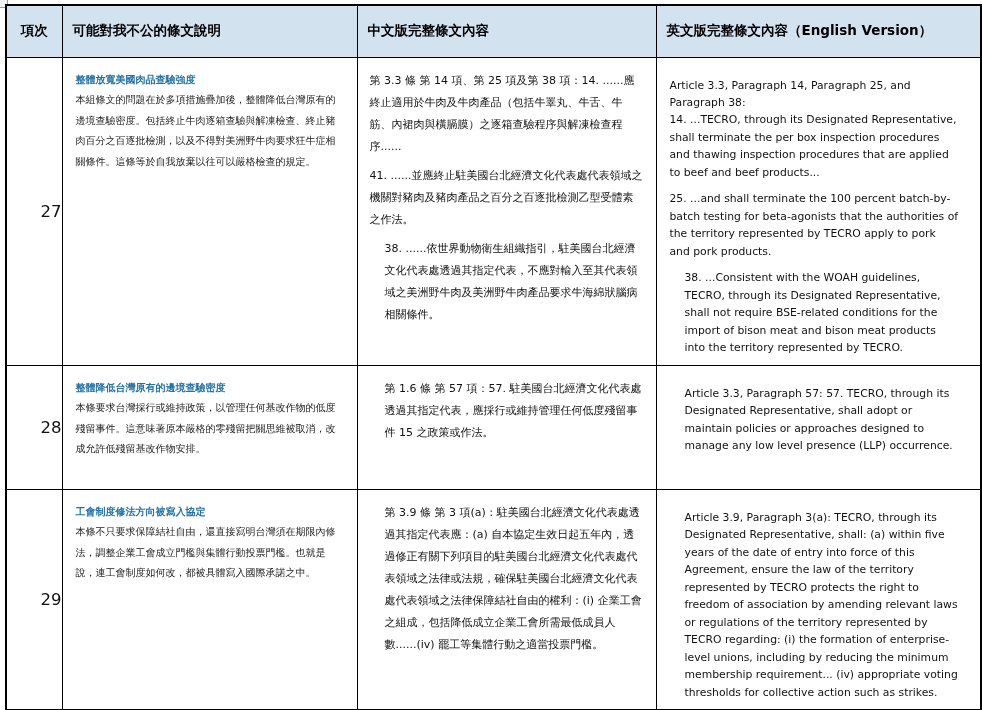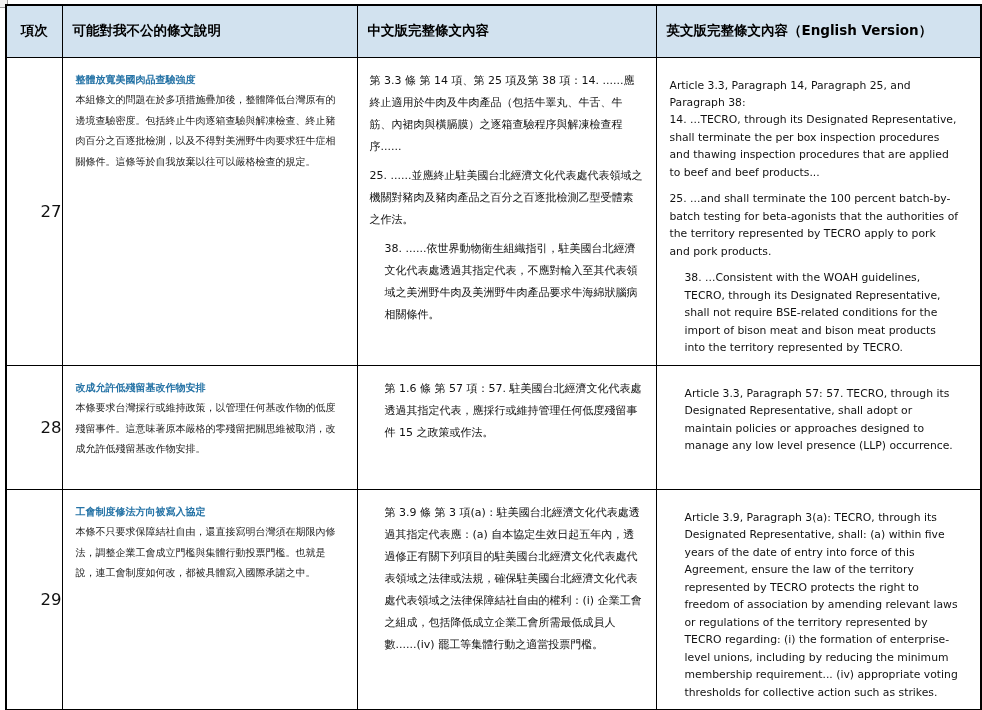--- a/index.html
+++ b/index.html
@@ -74,34 +74,34 @@
     </thead>
     <tbody id="rows">
         <tr>
           <td class="cell-no">27</td>
           <td class="cell-summary">
             <div class="summary-title">整體放寬美國肉品查驗強度</div>
             <div class="summary-body">本組條文的問題在於多項措施疊加後，整體降低台灣原有的邊境查驗密度。包括終止牛肉逐箱查驗與解凍檢查、終止豬肉百分之百逐批檢測，以及不得對美洲野牛肉要求狂牛症相關條件。這條等於自我放棄以往可以嚴格檢查的規定。</div>
           </td>
           <td class="cell-zh">
             <div class="para">第 3.3 條 第 14 項、第 25 項及第 38 項：14. ......應終止適用於牛肉及牛肉產品（包括牛睪丸、牛舌、牛筋、內裙肉與橫膈膜）之逐箱查驗程序與解凍檢查程序......</div>
-            <div class="para">25. ......並應終止駐美國台北經濟文化代表處代表領域之機關對豬肉及豬肉產品之百分之百逐批檢測乙型受體素之作法。</div>
+            <div class="para">41. ......並應終止駐美國台北經濟文化代表處代表領域之機關對豬肉及豬肉產品之百分之百逐批檢測乙型受體素之作法。</div>
             <div class="para">38. ......依世界動物衛生組織指引，駐美國台北經濟文化代表處透過其指定代表，不應對輸入至其代表領域之美洲野牛肉及美洲野牛肉產品要求牛海綿狀腦病相關條件。</div>
           </td>
           <td class="cell-en">
             <div class="para">Article 3.3, Paragraph 14, Paragraph 25, and Paragraph 38:
 14. ...TECRO, through its Designated Representative, shall terminate the per box inspection procedures and thawing inspection procedures that are applied to beef and beef products...</div>
             <div class="para">25. ...and shall terminate the 100 percent batch-by-batch testing for beta-agonists that the authorities of the territory represented by TECRO apply to pork and pork products.</div>
             <div class="para">38. ...Consistent with the WOAH guidelines, TECRO, through its Designated Representative, shall not require BSE-related conditions for the import of bison meat and bison meat products into the territory represented by TECRO.</div>
           </td>
         </tr>
         <tr>
           <td class="cell-no">28</td>
           <td class="cell-summary">
-            <div class="summary-title">改成允許低殘留基改作物安排</div>
+            <div class="summary-title">整體降低台灣原有的邊境查驗密度</div>
             <div class="summary-body">本條要求台灣採行或維持政策，以管理任何基改作物的低度殘留事件。這意味著原本嚴格的零殘留把關思維被取消，改成允許低殘留基改作物安排。</div>
           </td>
           <td class="cell-zh">
             <div class="para">第 1.6 條 第 57 項：57. 駐美國台北經濟文化代表處透過其指定代表，應採行或維持管理任何低度殘留事件 15 之政策或作法。</div>
           </td>
           <td class="cell-en">
             <div class="para">Article 3.3, Paragraph 57: 57. TECRO, through its Designated Representative, shall adopt or maintain policies or approaches designed to manage any low level presence (LLP) occurrence.</div>
           </td>
         </tr>
         <tr>

